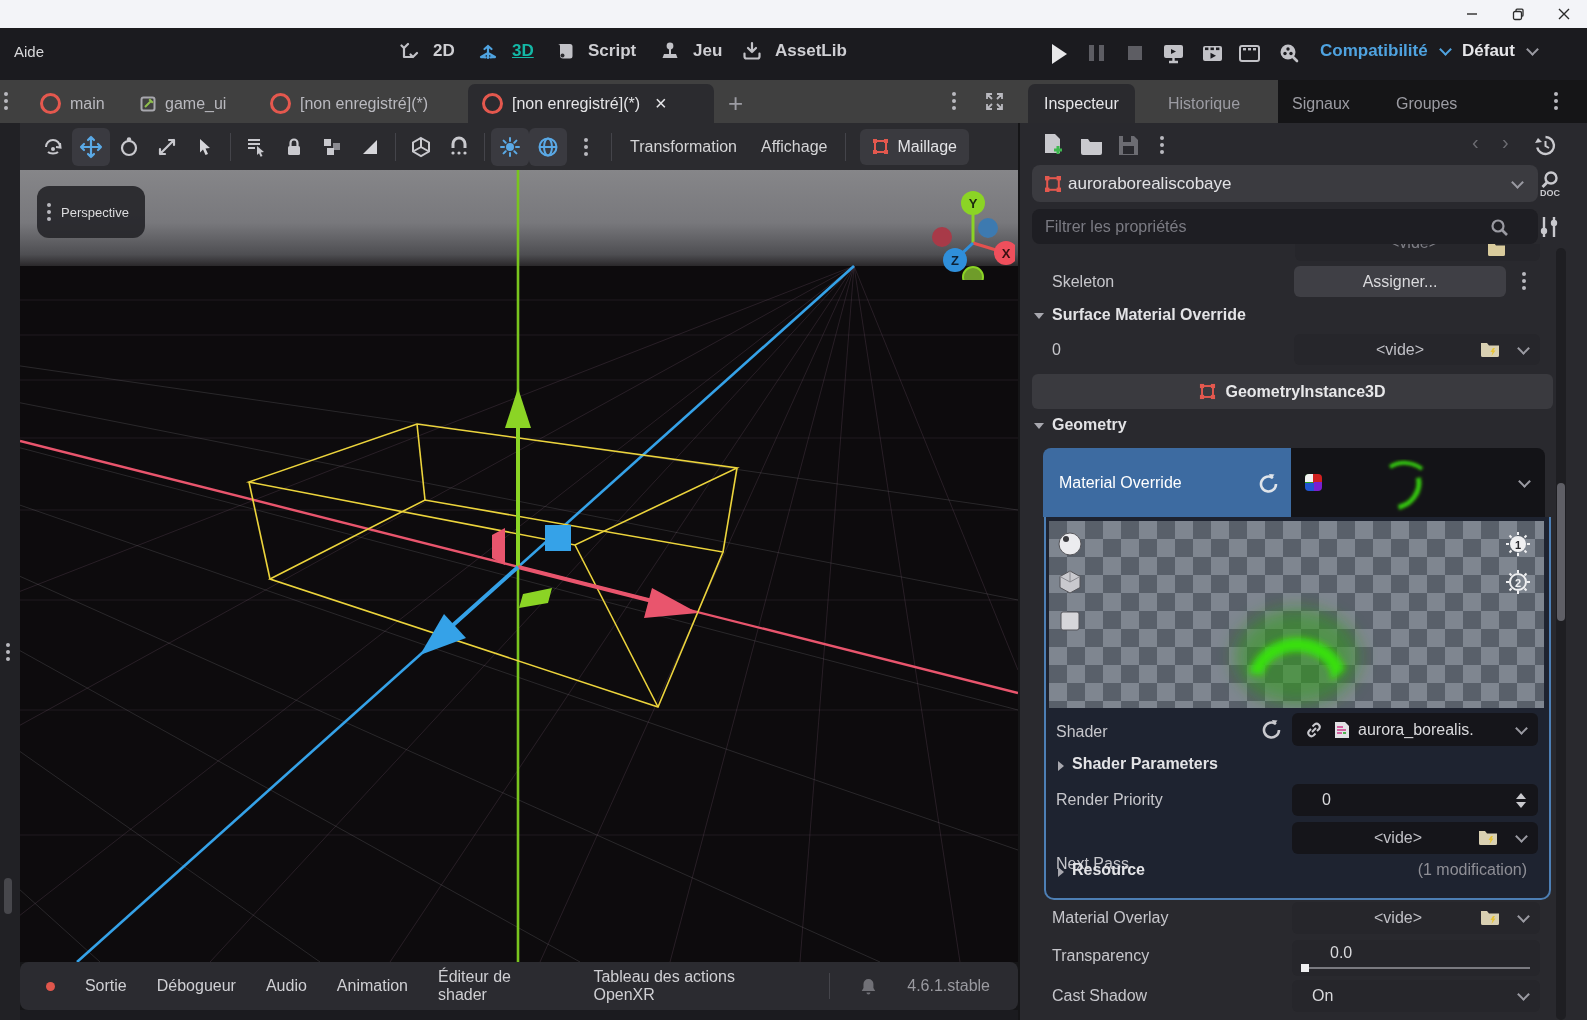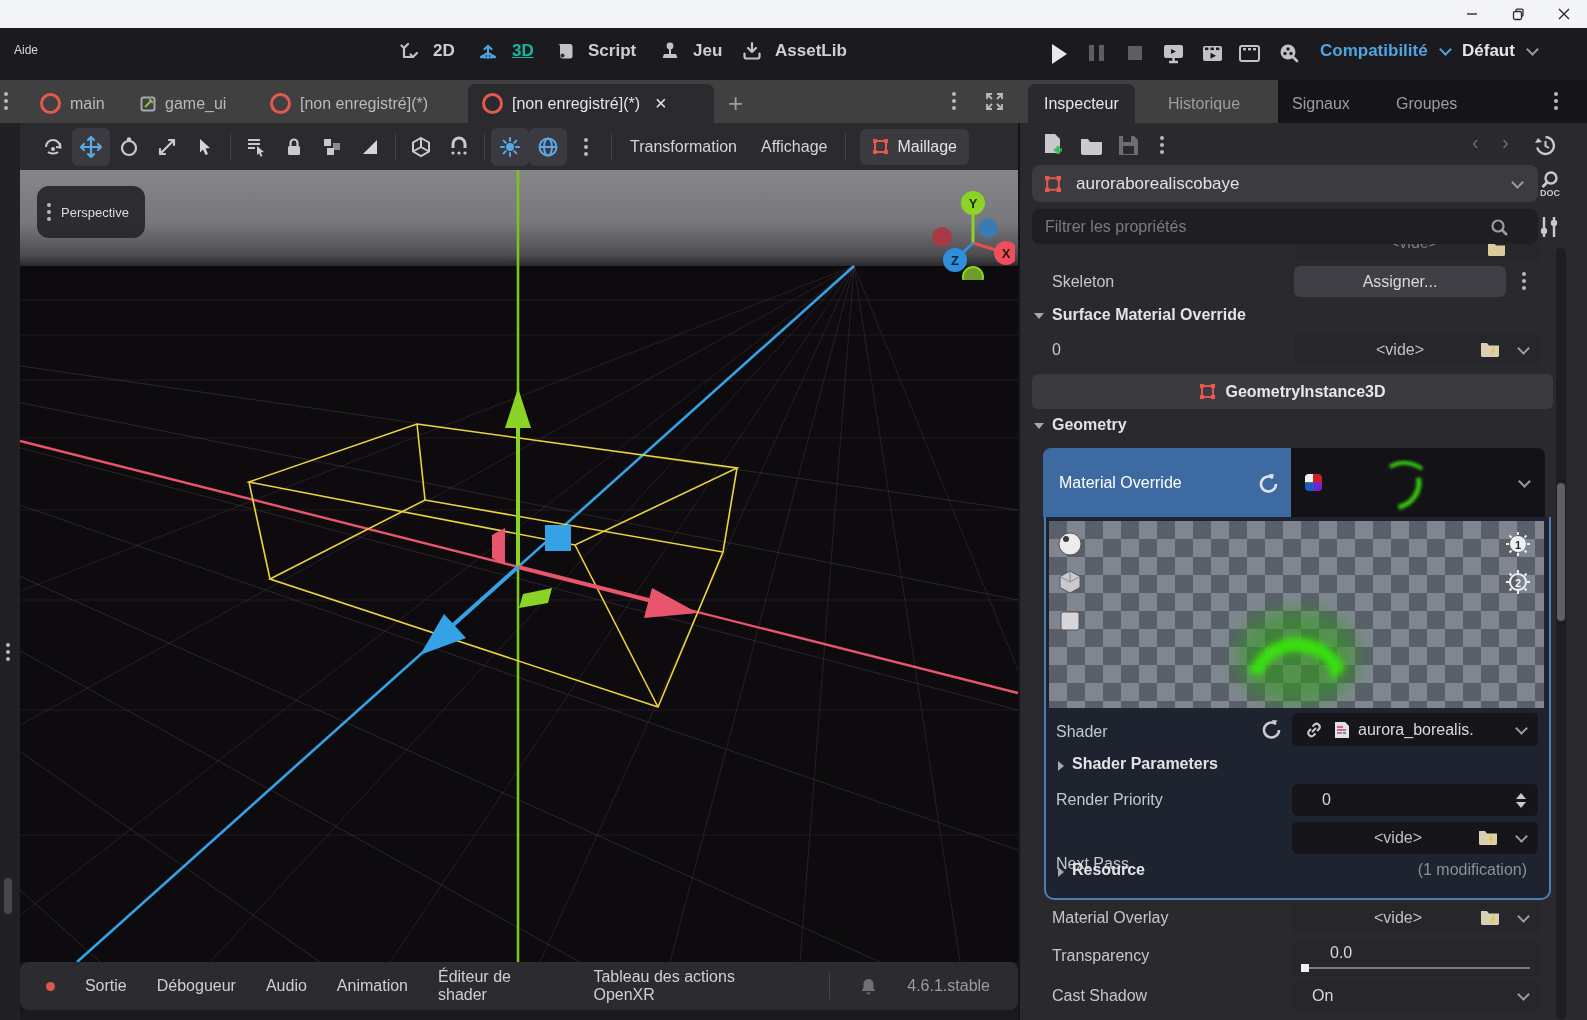--- a/index.html
+++ b/index.html
@@ -5,21 +5,21 @@
   html,body{margin:0;padding:0;background:#151517;}
   body{width:1587px;height:1020px;overflow:hidden;font-family:"Liberation Sans","DejaVu Sans",sans-serif;
        -webkit-font-smoothing:antialiased;color:#d4d4d8;position:relative;}
   .abs{position:absolute;}
   .row{display:flex;align-items:center;}
   
   .titlebar{left:0;top:0;width:1587px;height:28px;background:#f3f4f8;display:flex;justify-content:flex-end;align-items:center;}
   .wbtn{width:46px;height:28px;display:flex;align-items:center;justify-content:center;color:#2b2b2b;font-size:14px;}
   
   .menubar{left:0;top:28px;width:1587px;height:52px;background:#1b1b1f;}
-  .menu-item{color:#d8d8da;font-size:12px;}
+  .menu-item{color:#d8d8da;font-size:15px;}
   .ws{display:flex;align-items:center;gap:13px;font-weight:700;font-size:17px;color:#cfcfd3;}
   .ws.active{color:#14b8a6;text-decoration:underline;}
   .chev{width:7px;height:7px;border-right:2px solid #9a9aa2;border-bottom:2px solid #9a9aa2;transform:rotate(45deg);display:inline-block;}
   .chev.blue{border-color:#4fa3e0;}
   .kebab{width:4px;height:4px;border-radius:50%;background:#b9b9bf;box-shadow:0 -7px 0 #b9b9bf,0 7px 0 #b9b9bf;display:inline-block;}
   
   .tabbar{left:0;top:80px;width:1278px;height:43px;background:#404040;}
   .stab{position:absolute;top:4px;height:39px;display:flex;align-items:center;gap:9px;color:#b9b9bf;font-size:16px;padding:0 14px;}
   .stab.active{background:#2b2b2f;border-radius:7px 7px 0 0;color:#e4e4e7;}
   .dtab{position:absolute;top:4px;height:39px;display:flex;align-items:center;color:#9c9ca3;font-size:16px;padding:0 16px;}
@@ -441,21 +441,21 @@
     </svg>
 
   <div class="abs pill row" style="left:12px;top:42px;width:506px;height:37px;">
     <svg style="margin-left:12px;" width="18" height="18" viewBox="0 0 18 18">
         <rect x="3.2" y="3.2" width="11.6" height="11.6" fill="none" stroke="#e4584e" stroke-width="2"></rect>
         <rect x="1" y="1" width="4.4" height="4.4" fill="#e4584e"></rect>
         <rect x="12.6" y="1" width="4.4" height="4.4" fill="#e4584e"></rect>
         <rect x="1" y="12.6" width="4.4" height="4.4" fill="#e4584e"></rect>
         <rect x="12.6" y="12.6" width="4.4" height="4.4" fill="#e4584e"></rect>
       </svg>
-    <span style="margin-left:14px;font-size:17px;color:#e2e2e5;">auroraborealiscobaye</span>
+    <span style="margin-left:6px;font-size:17px;color:#e2e2e5;">auroraborealiscobaye</span>
     <span class="chev" style="margin-left:auto;margin-right:16px;margin-top:-3px;"></span>
   </div>
   <svg class="abs" style="left:518px;top:47px;" width="24" height="28" viewBox="0 0 24 28">
       <circle cx="13" cy="8" r="5.5" fill="none" stroke="#c9c9ce" stroke-width="2.4"></circle>
       <path d="M9 12.5 L4.5 17" stroke="#c9c9ce" stroke-width="2.8"></path>
       <text x="12" y="26" text-anchor="middle" font-size="9" font-weight="bold" fill="#c9c9ce">DOC</text>
     </svg>
 
   <input class="abs filter" style="left: 12px; top: 86px; width: 453px; height: 35px;" placeholder="Filtrer les propriétés">
   <svg class="abs" style="left:470px;top:95px;" width="19" height="19" viewBox="0 0 19 19">

